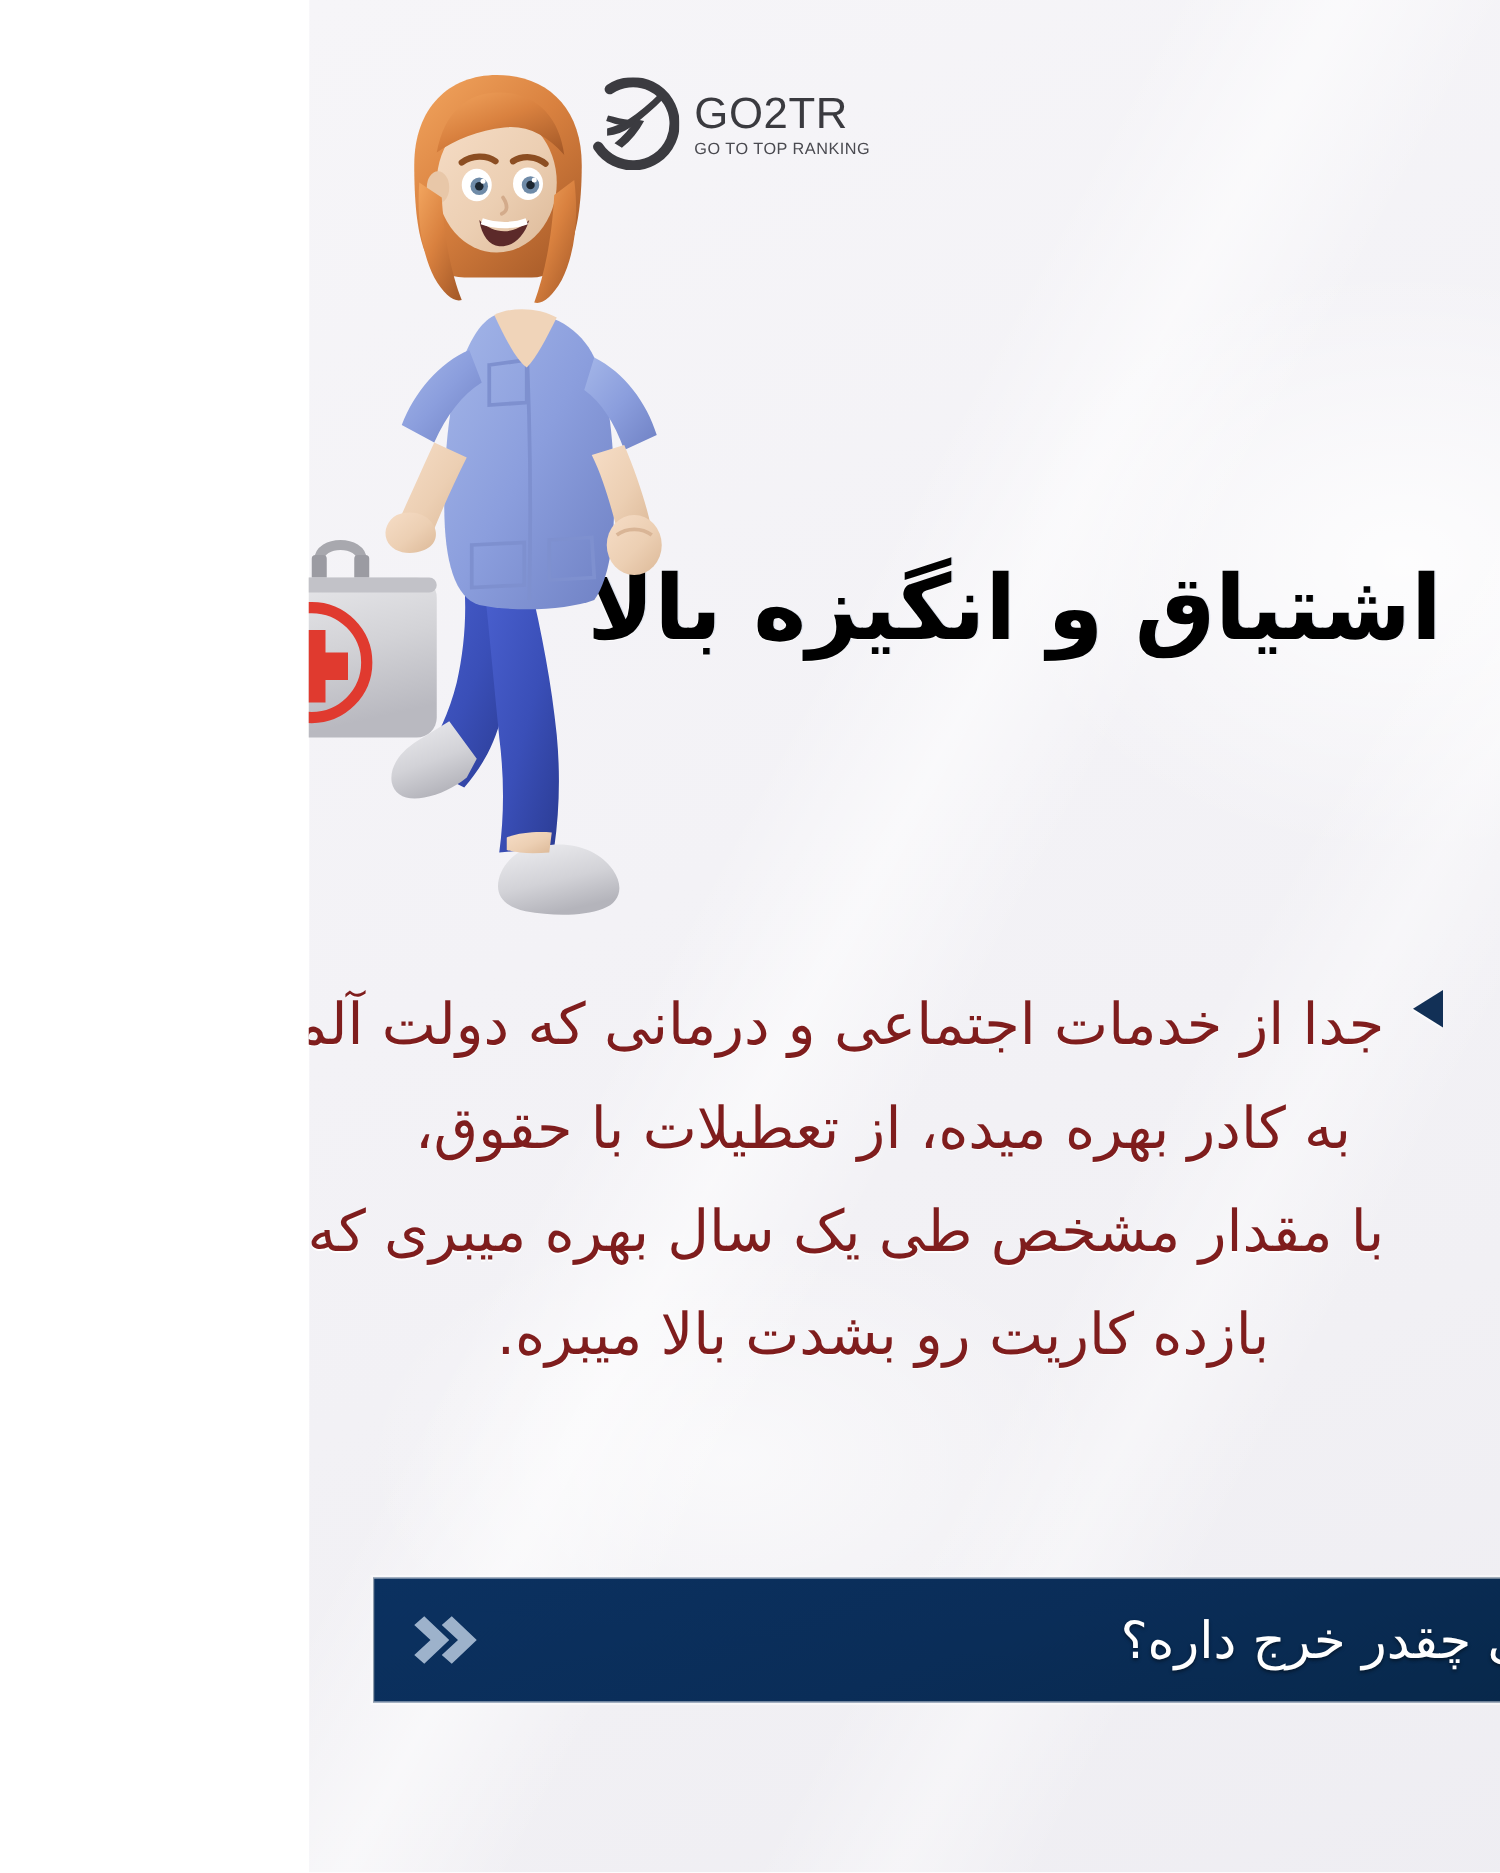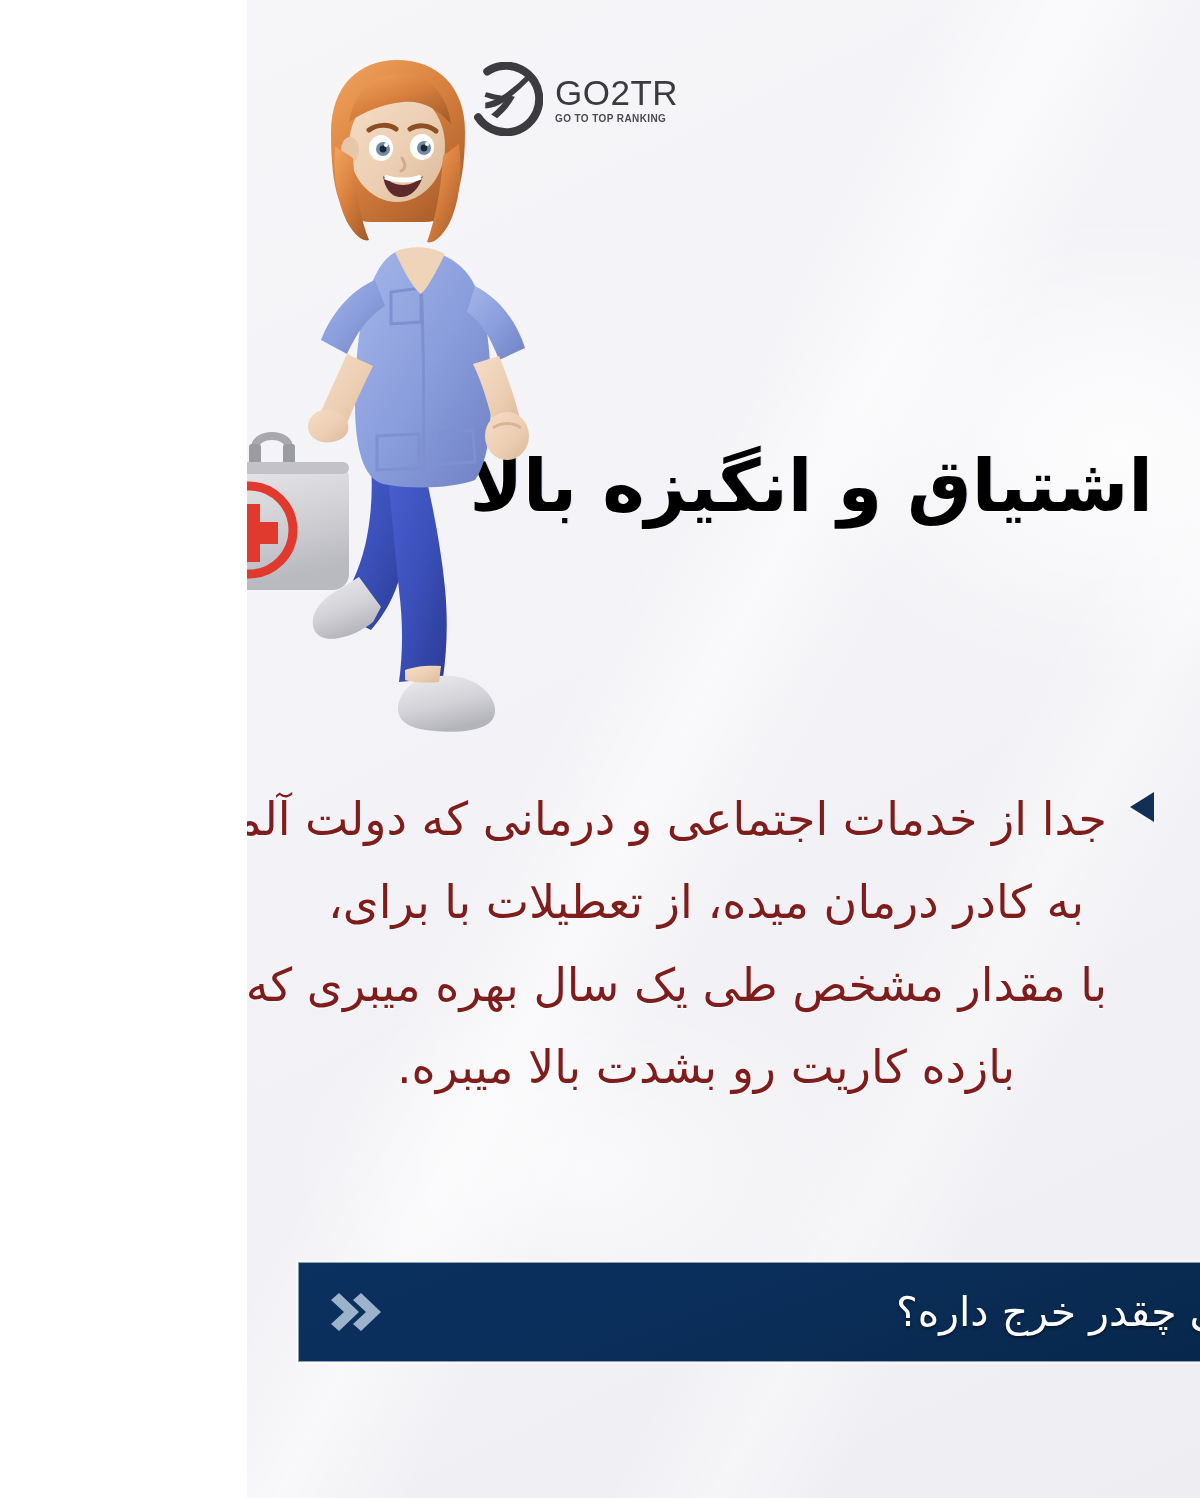--- a/index.html
+++ b/index.html
@@ -68,21 +68,21 @@
   }
   .logo-mark { width:74px; height:74px; flex:0 0 74px; }
   .logo-text { display:flex; flex-direction:column; line-height:1; }
   .logo-title {
     font-family:"Liberation Sans","DejaVu Sans",sans-serif;
     font-size:35px; font-weight:400; letter-spacing:.5px;
     color:#3a3a3f;
   }
   .logo-tag {
     font-family:"Liberation Sans","DejaVu Sans",sans-serif;
-    font-size:10px; font-weight:700; letter-spacing:.4px;
+    font-size:13px; font-weight:400; letter-spacing:.4px;
     color:#4a4a50; margin-top:4px;
   }
 
   
   .nurse { position:absolute; top:36px; left:-40px; width:400px; height:740px; z-index:5; }
 
   
   .headline {
     position:absolute;
     top:440px; right:1122px - 1075px; 
@@ -324,21 +324,21 @@
   </div>
 
   <div class="headline">
     <span class="headline-line">اشتیاق و انگیزه بالا</span>
   </div>
 
   <div class="body-block">
     <span class="bullet"></span>
     <div class="body-text">
       <span class="ln">جدا از خدمات اجتماعی و درمانی که دولت آلمان</span>
-      <span class="ln">به کادر درمان میده، از تعطیلات با برای،</span>
+      <span class="ln">به کادر بهره میده، از تعطیلات با حقوق،</span>
       <span class="ln">با مقدار مشخص طی یک سال بهره میبری که</span>
       <span class="ln">بازده کاریت رو بشدت بالا میبره.</span>
     </div>
   </div>
 
   <div class="cta">
     <span class="cta-chevrons">
       <svg width="64" height="46" viewBox="0 0 64 46" aria-hidden="true">
         <path d="M34 4 L54 23 L34 42 L26 35 L39 23 L26 11 Z" fill="currentColor"></path>
         <path d="M12 4 L32 23 L12 42 L4 35 L17 23 L4 11 Z" fill="currentColor"></path>

